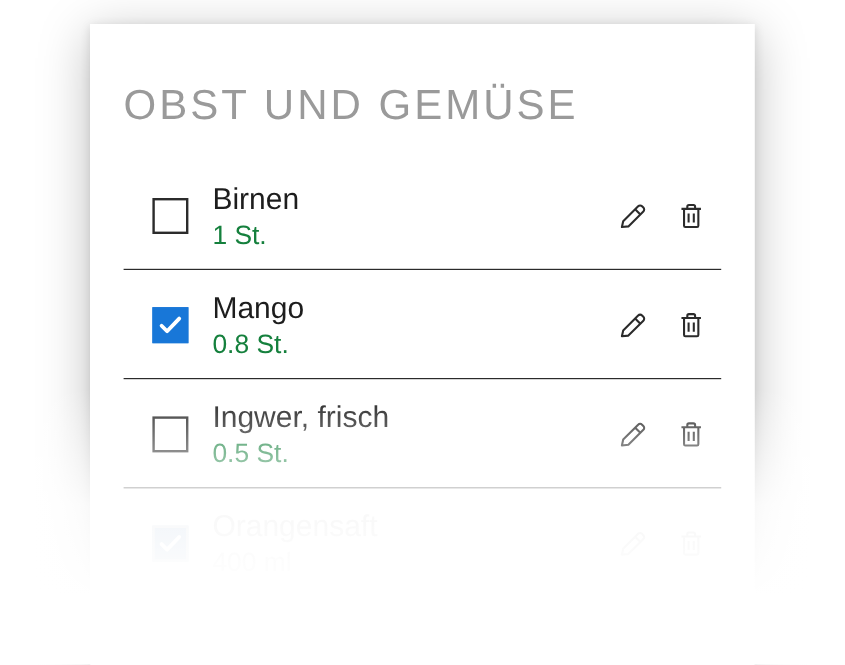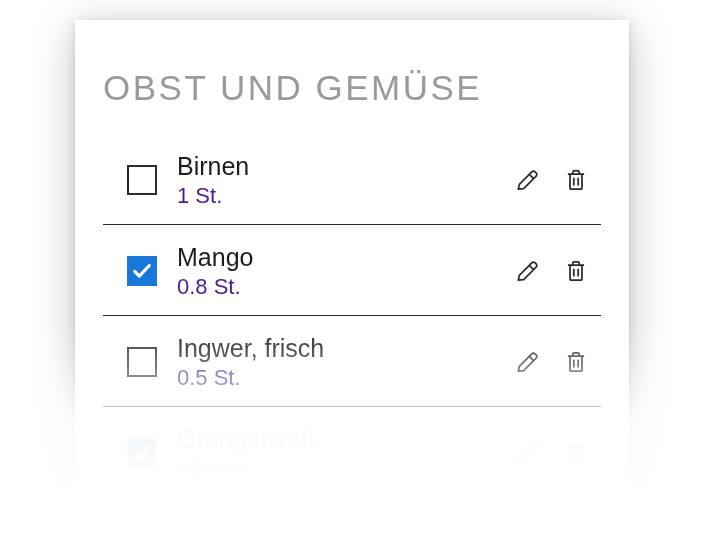--- a/index.html
+++ b/index.html
@@ -57,21 +57,21 @@
     flex: 1 1 auto;
     min-width: 0;
   }
   .item-name {
     font-size: 25px;
     color: #1d1d1d;
     line-height: 1.15;
   }
   .item-qty {
     font-size: 22px;
-    color: #4c1d95;
+    color: #15803d;
     line-height: 1.15;
     margin-top: 2px;
   }
   .actions {
     display: flex;
     align-items: center;
     gap: 18px;
     padding-right: 10px;
   }
   .icon-btn {

